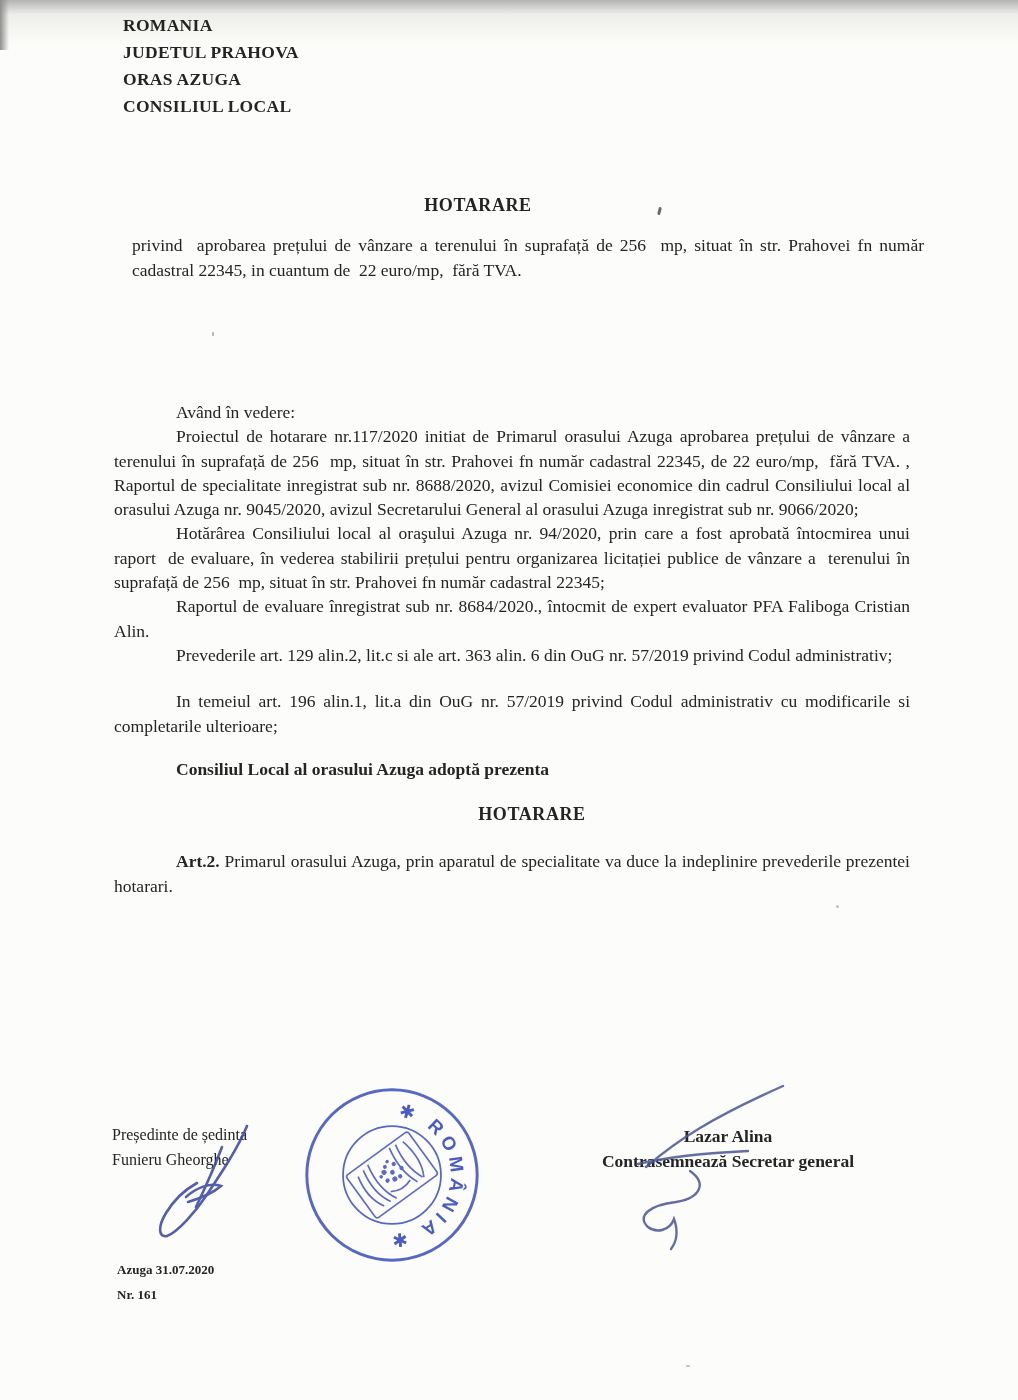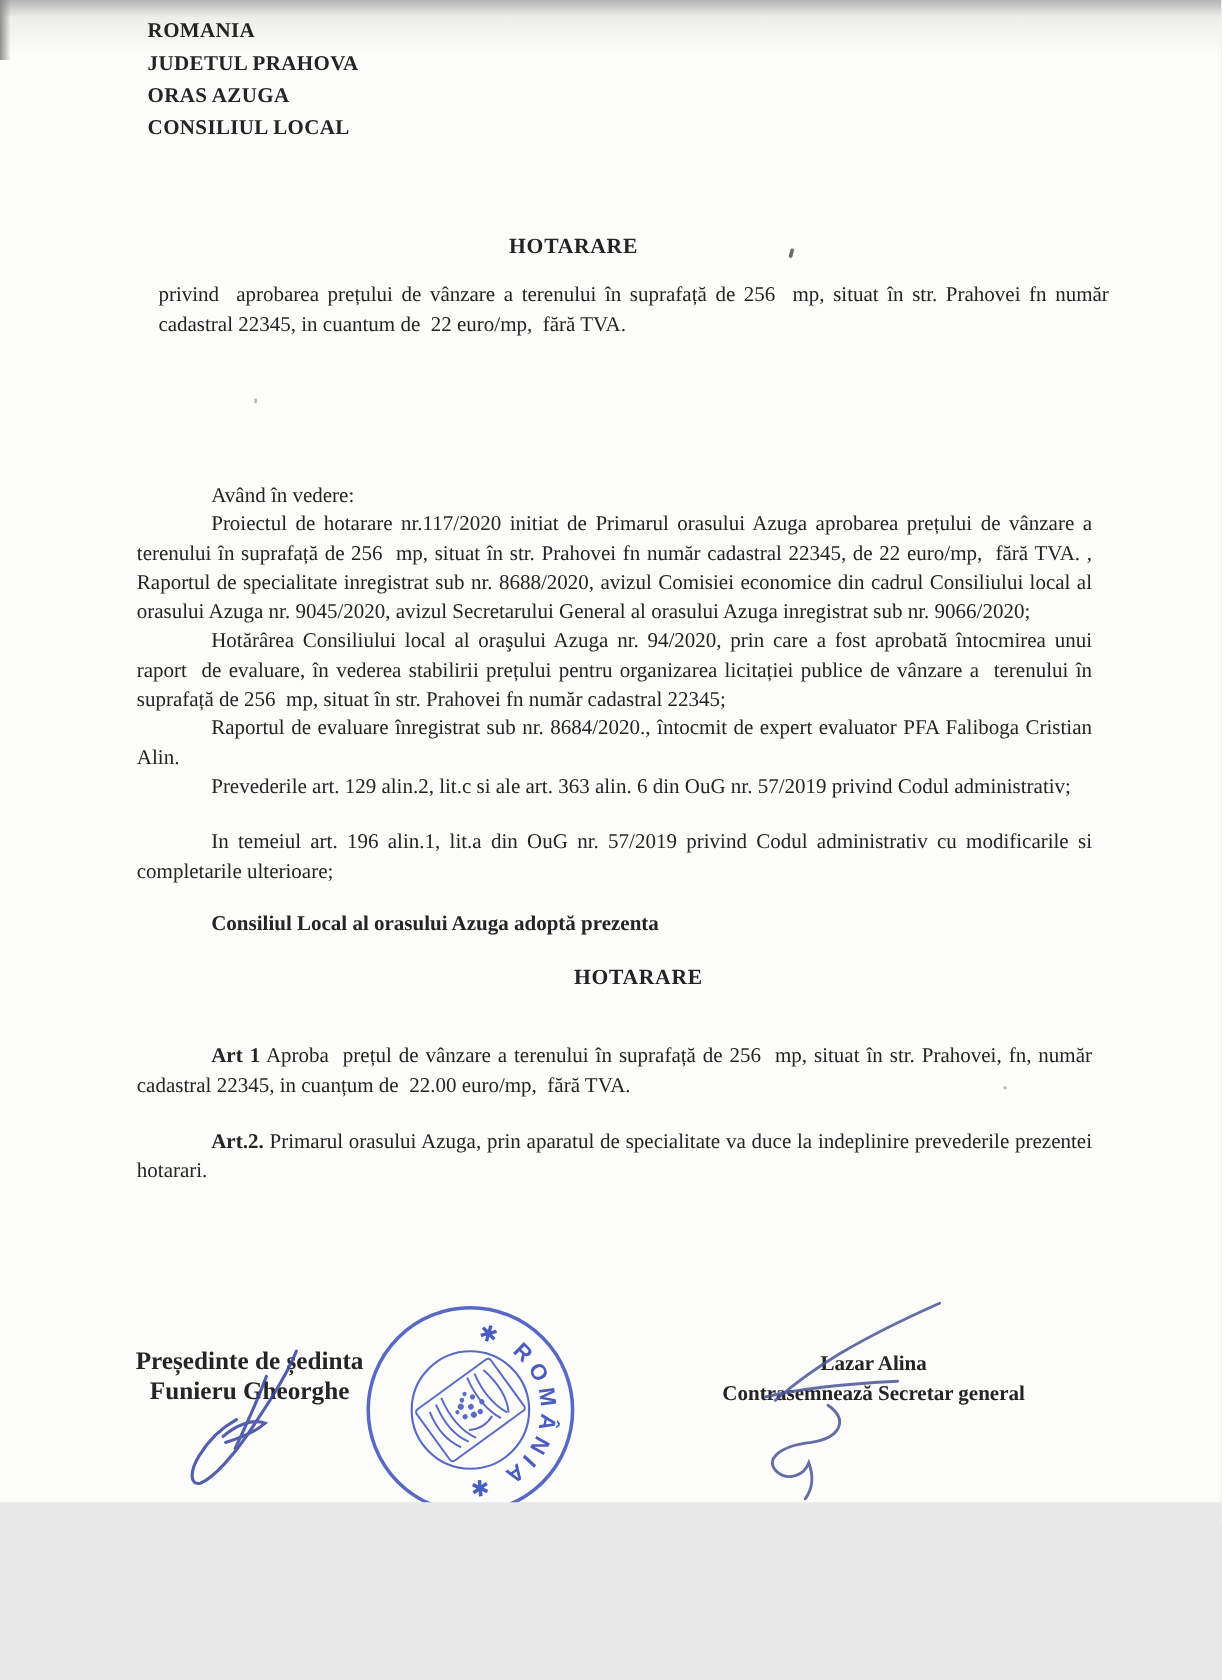--- a/index.html
+++ b/index.html
@@ -1,17 +1,17 @@
 <!DOCTYPE html>
 <html><head>
 <meta charset="utf-8">
 <style>
   html,body{margin:0;padding:0;background:#e8e8e8;}
   .page{
-    position:relative;width:1018px;height:1252px;margin:0 auto;
+    position:relative;width:1018px;height:1400px;margin:0 auto;
     background:#fcfcfa;overflow:hidden;
     font-family:"Liberation Serif","DejaVu Serif",serif;
     color:#242424;
   }
   
   .scan-band{position:absolute;top:0;left:0;width:100%;height:15px;
     background:linear-gradient(to bottom,#b3b3b3,#d9d9d7 60%,#efefec);}
   .scan-fade{position:absolute;top:15px;left:0;width:100%;height:30px;
     background:linear-gradient(to bottom,#eeeeeb,rgba(252,252,250,0));}
   .corner-blob{position:absolute;top:0;left:0;width:9px;height:50px;
@@ -35,22 +35,22 @@
   .body p{margin:0;text-indent:62px;text-align:justify;white-space:pre-wrap;}
   .body p.noj{text-align:left;}
   .legal{margin-top:22px !important;}
   .adopt{margin-top:19px !important;font-weight:bold;text-align:left !important;}
   .dec-head{margin-top:21px !important;text-align:center !important;text-indent:0 !important;
     font-weight:bold;font-size:18px;letter-spacing:.6px;transform:translateX(20px);}
   .art1{margin-top:41px !important;}
   .art2{margin-top:23px !important;}
   .b{font-weight:bold;}
 
-  .sig-president{position:absolute;left:112px;top:1122px;width:192px;text-align:center;
-    font-weight:bold;font-size:21px;line-height:25px;}
+  .sig-president{position:absolute;left:112px;top:1122px;width:192px;text-align:left;
+    font-weight:normal;font-size:16px;line-height:25px;}
   .sig-secretary{position:absolute;left:576px;top:1124px;width:304px;text-align:center;
     font-weight:bold;font-size:17.5px;line-height:25px;}
   .doc-footer{position:absolute;left:117px;top:1257px;
     font-weight:bold;font-size:13px;line-height:25px;}
 
   .stamp{position:absolute;left:299px;top:1082px;width:186px;height:186px;}
   .stamp text{fill:#4a5cc0;font-family:"Liberation Sans","DejaVu Sans",sans-serif;}
   .stamp .arc-small{font-size:10.5px;font-weight:600;letter-spacing:2px;}
   .stamp .arc-big{font-size:19px;font-weight:bold;letter-spacing:5px;}
   .ink{position:absolute;left:0;top:0;pointer-events:none;}
@@ -80,21 +80,20 @@
 
   <div class="body">
     <p class="noj">Având în vedere:</p>
     <p>Proiectul de hotarare nr.117/2020 initiat de Primarul orasului Azuga aprobarea prețului de vânzare a terenului în suprafață de 256  mp, situat în str. Prahovei fn număr cadastral 22345, de 22 euro/mp,  fără TVA. , Raportul de specialitate inregistrat sub nr. 8688/2020, avizul Comisiei economice din cadrul Consiliului local al orasului Azuga nr. 9045/2020, avizul Secretarului General al orasului Azuga inregistrat sub nr. 9066/2020;</p>
     <p>Hotărârea Consiliului local al oraşului Azuga nr. 94/2020, prin care a fost aprobată întocmirea unui raport  de evaluare, în vederea stabilirii prețului pentru organizarea licitației publice de vânzare a  terenului în suprafață de 256  mp, situat în str. Prahovei fn număr cadastral 22345;</p>
     <p>Raportul de evaluare înregistrat sub nr. 8684/2020., întocmit de expert evaluator PFA Faliboga Cristian Alin.</p>
     <p>Prevederile art. 129 alin.2, lit.c si ale art. 363 alin. 6 din OuG nr. 57/2019 privind Codul administrativ;</p>
     <p class="legal">In temeiul art. 196 alin.1, lit.a din OuG nr. 57/2019 privind Codul administrativ cu modificarile si completarile ulterioare;</p>
     <p class="adopt">Consiliul Local al orasului Azuga adoptă prezenta</p>
     <p class="dec-head">HOTARARE</p>
-    <p class="art1"><span class="b">Art 1</span> <span>Aproba  prețul de vânzare a terenului în suprafață de 256  mp, situat în str. Prahovei, fn, număr cadastral 22345, in cuanțum de  22.00 euro/mp,  fără TVA.</span></p>
     <p class="art2"><span class="b">Art.2.</span> <span>Primarul orasului Azuga, prin aparatul de specialitate va duce la indeplinire prevederile prezentei hotarari.</span></p>
   </div>
 
   <div class="sig-president">
     <div>Președinte de ședinta</div>
     <div>Funieru Gheorghe</div>
   </div>
 
   <div class="sig-secretary">
     <div>Lazar Alina</div>

